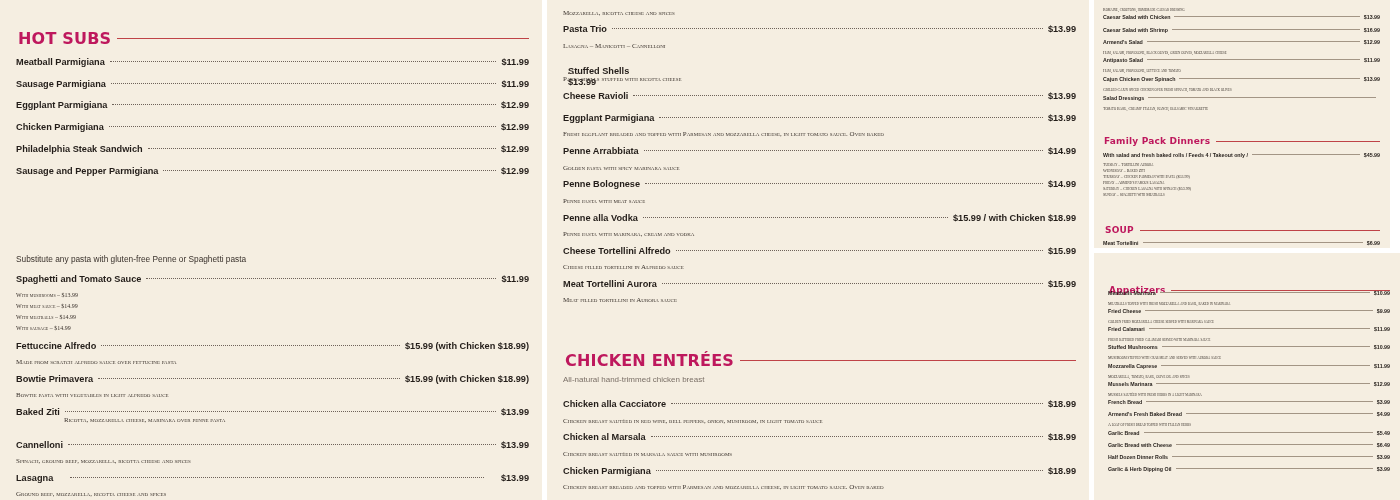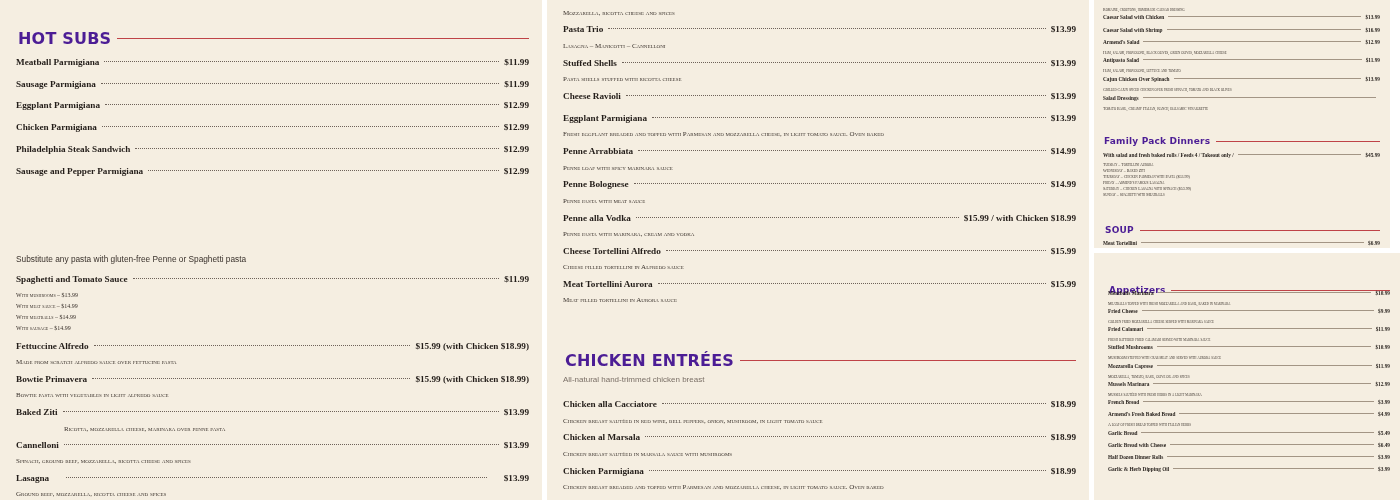--- a/index.html
+++ b/index.html
@@ -5,24 +5,24 @@
   * { box-sizing: border-box; margin: 0; padding: 0; }
   html, body { width: 1400px; height: 500px; overflow: hidden; background: #ffffff; }
   body { position: relative; font-family: "Liberation Sans", sans-serif; color: #2a2420; }
   .panel { position: absolute; background: #f5eee1; overflow: hidden; }
   #p1 { left: 0; top: 0; width: 542px; height: 500px; }
   #p2 { left: 547px; top: 0; width: 542px; height: 500px; }
   #p3a { left: 1094px; top: 0; width: 296px; height: 248px; }
   #p3b { left: 1094px; top: 253px; width: 306px; height: 247px; }
 
   .sec-head { position: absolute; display: flex; align-items: center; }
-  .sec-title { color: #4c1d95; font-weight: 900; font-family: "DejaVu Sans", sans-serif; white-space: nowrap; letter-spacing: 0.2px; }
+  .sec-title { color: #be185d; font-weight: 900; font-family: "DejaVu Sans", sans-serif; white-space: nowrap; letter-spacing: 0.2px; }
   .sec-line { flex: 1; height: 1.5px; background: #b5242c; margin-left: 6px; opacity: 0.85; }
 
-  .row { position: absolute; display: flex; align-items: baseline; font-weight: 700; font-family: Liberation Serif, serif; color: #231d19; white-space: nowrap; }
+  .row { position: absolute; display: flex; align-items: baseline; font-weight: 700; font-family: Liberation Sans, sans-serif; color: #231d19; white-space: nowrap; }
   .row .dots { flex: 1; border-bottom: 1px dotted #6e6259; margin: 0 5px; transform: translateY(-3px); min-width: 10px; }
   .row .price { text-align: right; }
   .desc { position: absolute; font-family: "Liberation Serif", serif; font-variant: small-caps; color: #3a322c; white-space: nowrap; }
   .note { position: absolute; font-family: "Liberation Sans", sans-serif; color: #3a322c; white-space: nowrap; }
 
   
   .big .sec-title { font-size: 16px; }
   .big .row { font-size: 9.2px; left: 16px; right: 13px; }
   .big .desc { font-size: 7px; left: 16px; }
   #p2 .row { left: 16px; right: 13px; }
@@ -98,21 +98,21 @@
       <span>Bowtie Primavera</span>
       <span class="dots"></span>
       <span class="price">$15.99 (with Chicken $18.99)</span>
     </div>
   <div class="desc" style="top:391px;">Bowtie pasta with vegetables in light alfredo sauce</div>
   <div class="row" style="top:407px;">
       <span>Baked Ziti</span>
       <span class="dots"></span>
       <span class="price">$13.99</span>
     </div>
-  <div class="desc" style="top:425px;padding-left:48px;">Ricotta, mozzarella cheese, marinara over penne pasta</div>
+  <div class="desc" style="top:416px;padding-left:48px;">Ricotta, mozzarella cheese, marinara over penne pasta</div>
   <div class="row" style="top:440px;">
       <span>Cannelloni</span>
       <span class="dots"></span>
       <span class="price">$13.99</span>
     </div>
   <div class="desc" style="top:457px;">Spinach, ground beef, mozzarella, ricotta cheese and spices</div>
   <div class="row" style="top:473px;gap:12px;">
       <span>Lasagna</span>
       <span class="dots"></span>
       <span class="price">$13.99</span>
@@ -122,21 +122,21 @@
 
 <div class="panel big" id="p2">
   <div class="desc" style="top:9px;">Mozzarella, ricotta cheese and spices</div>
 
   <div class="row" style="top:24px;">
       <span>Pasta Trio</span>
       <span class="dots"></span>
       <span class="price">$13.99</span>
     </div>
   <div class="desc" style="top:42px;">Lasagna – Manicotti – Cannelloni</div>
-  <div class="row" style="top:58px;">
+  <div class="row" style="top:66px;flex-direction:column;">
       <span>Stuffed Shells</span>
       <span class="dots"></span>
       <span class="price">$13.99</span>
     </div>
   <div class="desc" style="top:75px;">Pasta shells stuffed with ricotta cheese</div>
   <div class="row" style="top:91px;">
       <span>Cheese Ravioli</span>
       <span class="dots"></span>
       <span class="price">$13.99</span>
     </div>
@@ -144,21 +144,21 @@
       <span>Eggplant Parmigiana</span>
       <span class="dots"></span>
       <span class="price">$13.99</span>
     </div>
   <div class="desc" style="top:130px;">Fresh eggplant breaded and topped with Parmesan and mozzarella cheese, in light tomato sauce. Oven baked</div>
   <div class="row" style="top:146px;">
       <span>Penne Arrabbiata</span>
       <span class="dots"></span>
       <span class="price">$14.99</span>
     </div>
-  <div class="desc" style="top:164px;">Penne loaf with spicy marinara sauce</div>
+  <div class="desc" style="top:164px;">Golden pasta with spicy marinara sauce</div>
   <div class="row" style="top:179px;">
       <span>Penne Bolognese</span>
       <span class="dots"></span>
       <span class="price">$14.99</span>
     </div>
   <div class="desc" style="top:197px;">Penne pasta with meat sauce</div>
   <div class="row" style="top:213px;">
       <span>Penne alla Vodka</span>
       <span class="dots"></span>
       <span class="price">$15.99 / with Chicken $18.99</span>

